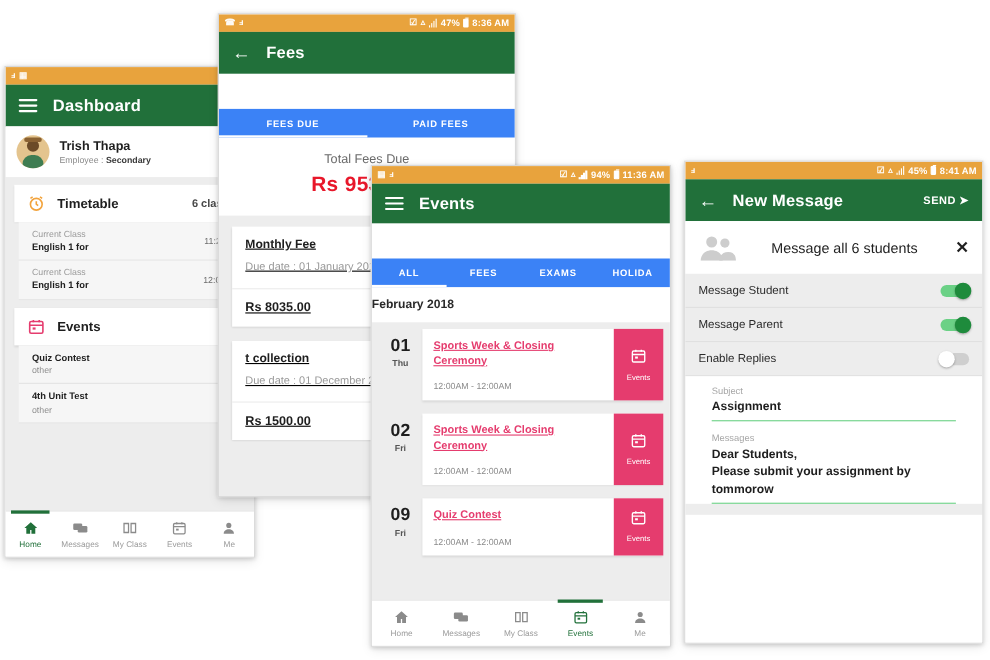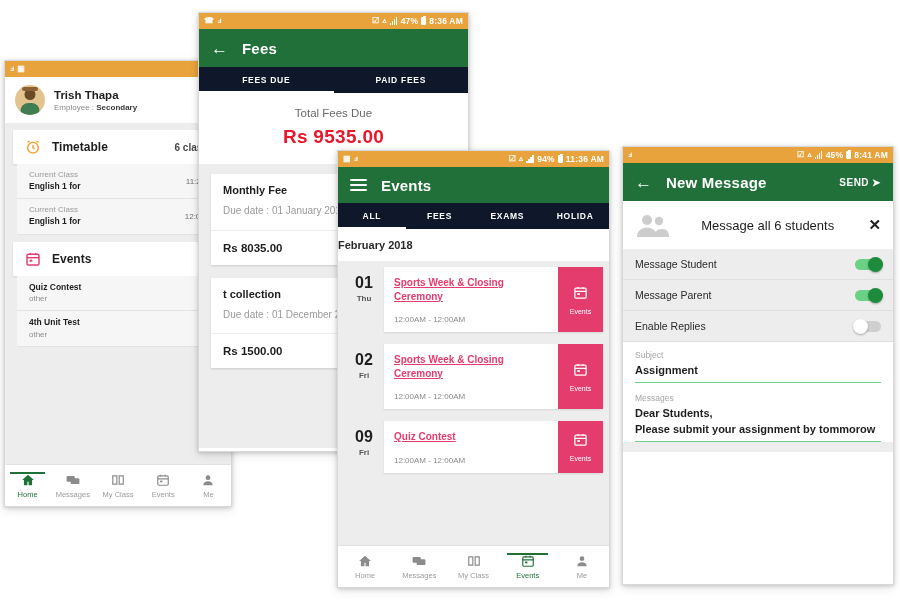--- a/index.html
+++ b/index.html
@@ -42,21 +42,21 @@
     display: flex; align-items: center; padding: 0 12px; gap: 14px;
   }
   .appbar.tall { height: 36px; }
   .appbar-title { font-size: 15px; font-weight: bold; letter-spacing: .2px; }
   .hamb { width: 17px; display:flex; flex-direction:column; gap:3px; cursor:pointer; }
   .hamb span { display:block; height:2px; background:#fff; border-radius:1px; }
   .backarrow { font-size: 17px; line-height: 1; font-weight: normal; }
   .send-btn { margin-left:auto; font-size:10px; font-weight:bold; letter-spacing:.5px; display:flex; align-items:center; gap:3px;}
 
   
-  .tabs { background:#0f172a; display:flex; height:26px; position:relative; }
+  .tabs { background:#3b82f6; display:flex; height:26px; position:relative;margin-top:32px; }
   .tab { flex:1; display:flex; align-items:center; justify-content:center;
          color:#fff; font-size:8.5px; font-weight:bold; letter-spacing:.7px; position:relative;}
   .tab.active:after { content:""; position:absolute; bottom:0; left:0; right:0; height:2.5px; background:#fff; }
 
   
   #dashboard { left: 4px; top: 60px; width: 228px; height: 447px; }
   .dash-body { background:#EDEDED; height: calc(100% - 16px - 38px); display:flex; flex-direction:column; }
   .profile { background:#fff; display:flex; align-items:center; gap:9px; padding:8px 10px; }
   .avatar { width:30px; height:30px; border-radius:50%; overflow:hidden; flex:none;
             background:#E4C48E; position:relative; }
@@ -78,36 +78,36 @@
 
   .row { background:#F6F6F6; display:flex; align-items:center; padding:6px 12px;
          border-bottom:1px solid #e3e3e3; margin-left:12px; }
   .row .rl { flex:1; }
   .row .r-top { font-size:8px; color:#9a9a9a; line-height:1.35; }
   .row .r-main { font-size:8.5px; color:#1e1e1e; font-weight:bold; line-height:1.35; }
   .row .r-sub { font-size:8px; color:#8f8f8f; line-height:1.4; }
   .row .r-right { font-size:8px; color:#6d6d6d; }
 
   .bottomnav { height:42px; background:#fff; display:flex; border-top:1px solid #e2e2e2;
-               position:absolute; left:0; right:0; bottom:0;align-items:center; }
+               position:absolute; left:0; right:0; bottom:0; }
   .bn-item { flex:1; display:flex; flex-direction:column; align-items:center; justify-content:center; gap:3px;
              position:relative; }
   .bn-item .lbl { font-size:7.5px; color:#9b9b9b; }
   .bn-item.active .lbl { color:#21703A; }
   .bn-item .ic { width:14px; height:14px; display:flex; align-items:center; justify-content:center; }
   .bn-item.active:before { content:""; position:absolute; top:-1px; left:12%; right:12%;
                            height:2.5px; background:#21703A; }
 
   
   #fees { left: 198px; top: 12px; width: 271px; height: 440px; }
   .fees-total { background:#fff; padding:14px 0 16px; text-align:center; }
   .fees-total .t1 { font-size:11.5px; color:#6a6a6a; }
   .fees-total .t2 { font-size:19px; color:#E8172A; font-weight:bold; margin-top:7px; letter-spacing:.3px;}
   .fees-body { background:#EDEDED; padding:10px 12px; height: calc(100% - 16px - 38px - 26px - 74px); }
-  .fee-card { background:#fff; box-shadow:0 1px 2px rgba(0,0,0,.14); margin-bottom:13px; }
+  .fee-card { background:#fff; box-shadow:0 1px 2px rgba(0,0,0,.14); margin-bottom:13px;text-decoration:underline; }
   .fee-card .fc-top { padding:10px 12px 11px; }
   .fee-card .fc-name { font-size:11px; font-weight:bold; color:#1e1e1e; }
   .fee-card .fc-due { font-size:10px; color:#9a9a9a; margin-top:8px; line-height:1.45; }
   .fee-card .fc-amt { font-size:11.5px; font-weight:bold; color:#1e1e1e;
                       border-top:1px solid #ececec; padding:11px 12px; }
 
   
   #events { left: 337px; top: 150px; width: 273px; height: 438px; }
   .ev-month { background:#fff; text-align:left; font-size:11px; font-weight:bold;
               color:#2a2a2a; padding:10px 0; }
@@ -134,21 +134,21 @@
   .nm-toggle { background:#EDEDED; display:flex; align-items:center; padding:9px 12px;
                border-bottom:1px solid #e0e0e0; }
   .nm-toggle .lab { flex:1; font-size:10.5px; color:#2b2b2b; }
   .sw { width:26px; height:11px; border-radius:7px; position:relative; }
   .sw.on { background:#6BD186; }
   .sw.off { background:#cfcfcf; }
   .sw .knob { position:absolute; top:-2px; width:15px; height:15px; border-radius:50%;
               box-shadow:0 1px 2px rgba(0,0,0,.3); }
   .sw.on .knob { right:-2px; background:#1E8B3C; }
   .sw.off .knob { left:-2px; background:#fff; }
-  .nm-fields { background:#fff; padding:8px 12px 0; }
+  .nm-fields { background:#fff; padding:8px 24px 0; }
   .fld { padding-bottom:3px; margin-bottom:10px; border-bottom:1.5px solid #6BD186; }
   .fld .lg { font-size:8.5px; color:#a6a6a6; margin-bottom:3px; }
   .fld .val { font-size:11px; color:#1e1e1e; font-weight:bold; line-height:1.45; }
   .nm-spacer { background:#fff; height:100%; }
 </style>
 </head>
 <body>
 
 <div id="stage">
 
@@ -163,20 +163,28 @@
         <span class="sb-ic">▵</span>
         <span class="bars">
             <i></i>
             <i></i>
             <i></i>
             <i></i>
           </span>
       </div>
     </div>
 
+    <div class="appbar">
+      <div class="hamb">
+          <span></span>
+          <span></span>
+          <span></span>
+        </div>
+      <div class="appbar-title">Dashboard</div>
+    </div>
 
     <div class="dash-body">
       <div class="profile">
         <div class="avatar">
           <div class="body"></div>
             <div class="head"></div>
             <div class="hat"></div>
         </div>
         <div>
           <div class="p-name">Trish Thapa</div>

